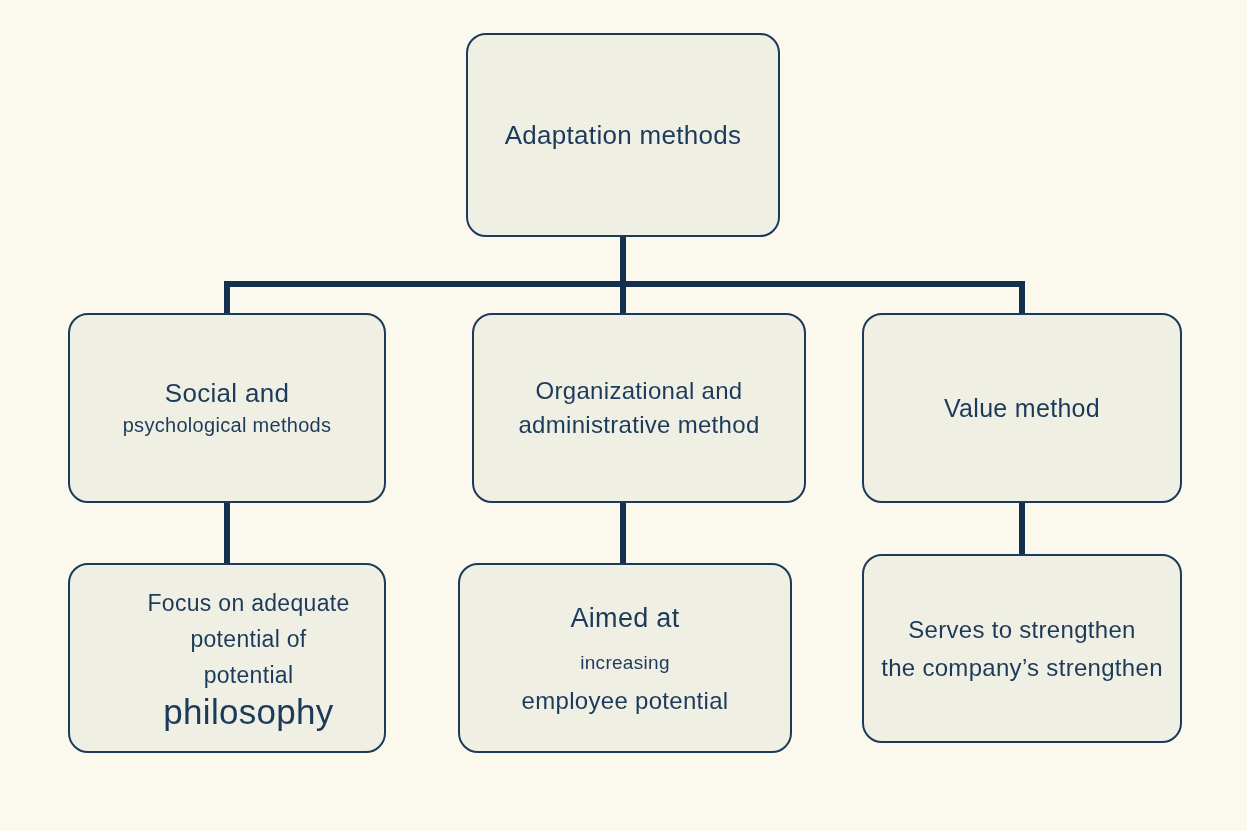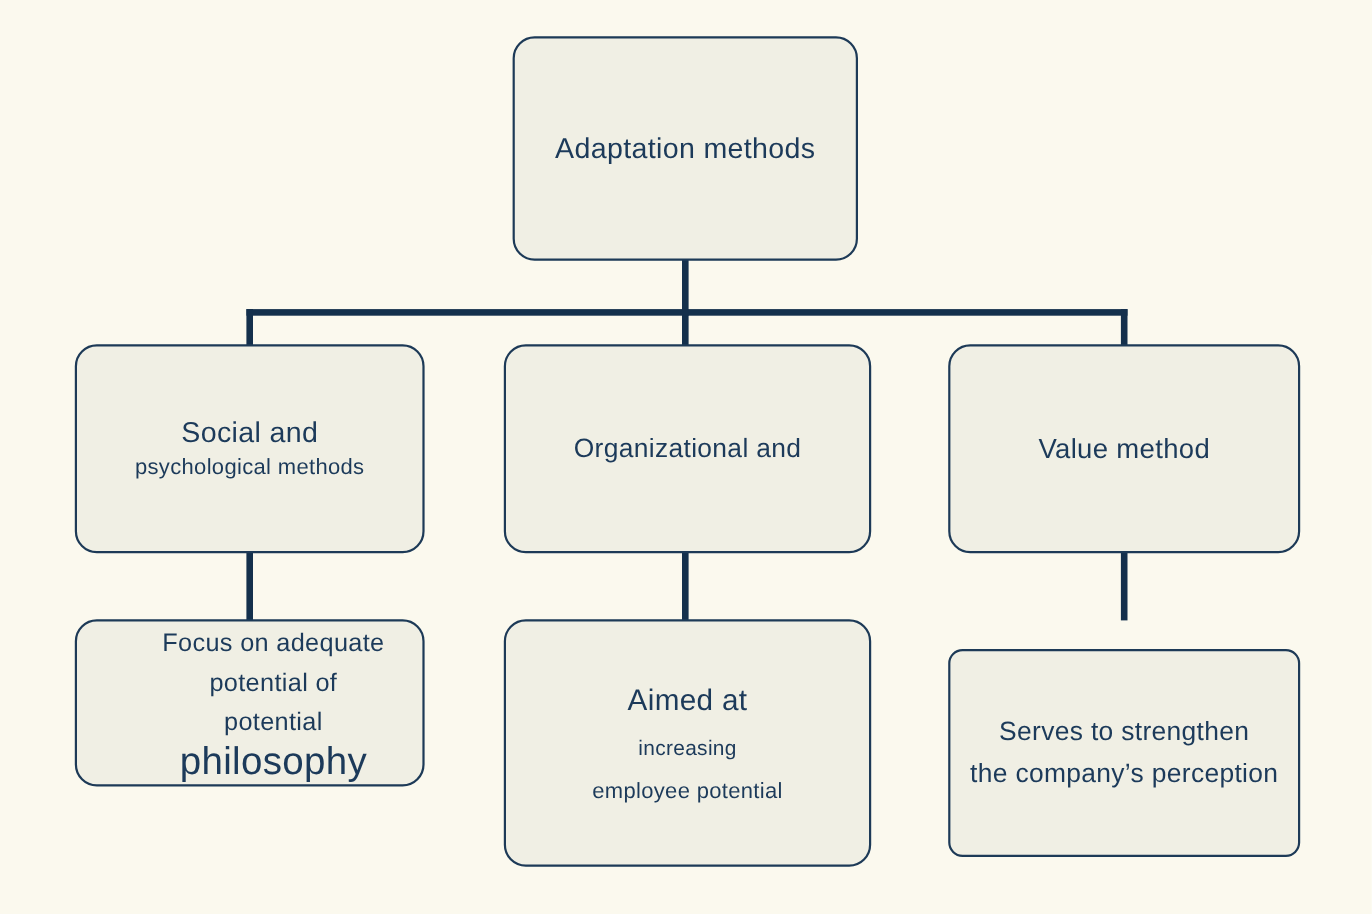--- a/index.html
+++ b/index.html
@@ -32,40 +32,40 @@
   .node span { display: block; }
   .connector {
     position: absolute;
     background: #14304c;
     z-index: 1;
   }
 
   
   .node-root   { left: 466px; top: 33px;  width: 314px; height: 204px; }
   .node-social { left: 68px;  top: 313px; width: 318px; height: 190px; }
-  .node-org    { left: 458px; top: 313px; width: 334px; height: 190px; }
+  .node-org    { left: 472px; top: 313px; width: 334px; height: 190px; }
   .node-value  { left: 862px; top: 313px; width: 320px; height: 190px; }
-  .node-social-detail { left: 68px;  top: 563px; width: 318px; height: 152px; padding-left: 43px; }
-  .node-org-detail    { left: 458px; top: 563px; width: 334px; height: 225px; }
-  .node-value-detail  { left: 862px; top: 590px; width: 320px; height: 189px; border-radius: 13px; }
+  .node-social-detail { left: 68px;  top: 563px; width: 318px; height: 190px; padding-left: 43px; }
+  .node-org-detail    { left: 458px; top: 563px; width: 334px; height: 190px; }
+  .node-value-detail  { left: 862px; top: 554px; width: 320px; height: 189px; }
 
   
   .node-root span        { font-size: 26px; }
   .node-social .l0       { font-size: 26px; line-height: 34px; }
   .node-social .l1       { font-size: 20px; line-height: 30px; }
   .node-org span         { font-size: 24px; line-height: 34px; }
   .node-value span       { font-size: 25px; }
   .node-value            { }
   .node-social-detail .l0,
   .node-social-detail .l1,
   .node-social-detail .l2 { font-size: 23px; line-height: 36px; }
   .node-social-detail .l3 { font-size: 35px; line-height: 38px; }
   .node-org-detail .l0   { font-size: 27px; line-height: 34px; }
   .node-org-detail .l1   { font-size: 19px; line-height: 28px; margin-top: 14px; }
-  .node-org-detail .l2   { font-size: 20px; line-height: 28px; margin-top: 10px; }
+  .node-org-detail .l2   { font-size: 24px; line-height: 28px; margin-top: 10px; }
   .node-value-detail span { font-size: 24px; line-height: 38px; }
 
   
   .conn-root-stem   { left: 620px;  top: 236px; width: 6px;   height: 51px; }
   .conn-hbar        { left: 224px;  top: 281px; width: 801px; height: 6px; }
   .conn-drop-left   { left: 224px;  top: 281px; width: 6px;   height: 33px; }
   .conn-drop-mid    { left: 620px;  top: 281px; width: 6px;   height: 33px; }
   .conn-drop-right  { left: 1019px; top: 281px; width: 6px;   height: 33px; }
   .conn-left-2      { left: 224px;  top: 502px; width: 6px;   height: 62px; }
   .conn-mid-2       { left: 620px;  top: 502px; width: 6px;   height: 62px; }
@@ -89,20 +89,21 @@
     <span class="l0">Adaptation methods</span>
   </div>
 
   <div class="node node-social">
     <span class="l0">Social and</span>
     <span class="l1">psychological methods</span>
   </div>
 
   <div class="node node-org">
     <span class="l0">Organizational and</span>
+    <span class="l1">administrative method</span>
   </div>
 
   <div class="node node-value">
     <span class="l0">Value method</span>
   </div>
 
   <div class="node node-social-detail">
     <span class="l0">Focus on adequate</span>
     <span class="l1">potential of</span>
     <span class="l2">potential</span>
@@ -110,16 +111,16 @@
   </div>
 
   <div class="node node-org-detail">
     <span class="l0">Aimed at</span>
     <span class="l1">increasing</span>
     <span class="l2">employee potential</span>
   </div>
 
   <div class="node node-value-detail">
     <span class="l0">Serves to strengthen</span>
-    <span class="l1">the company’s perception</span>
+    <span class="l1">the company’s strengthen</span>
   </div>
 
 </div>
 
 </body></html>

